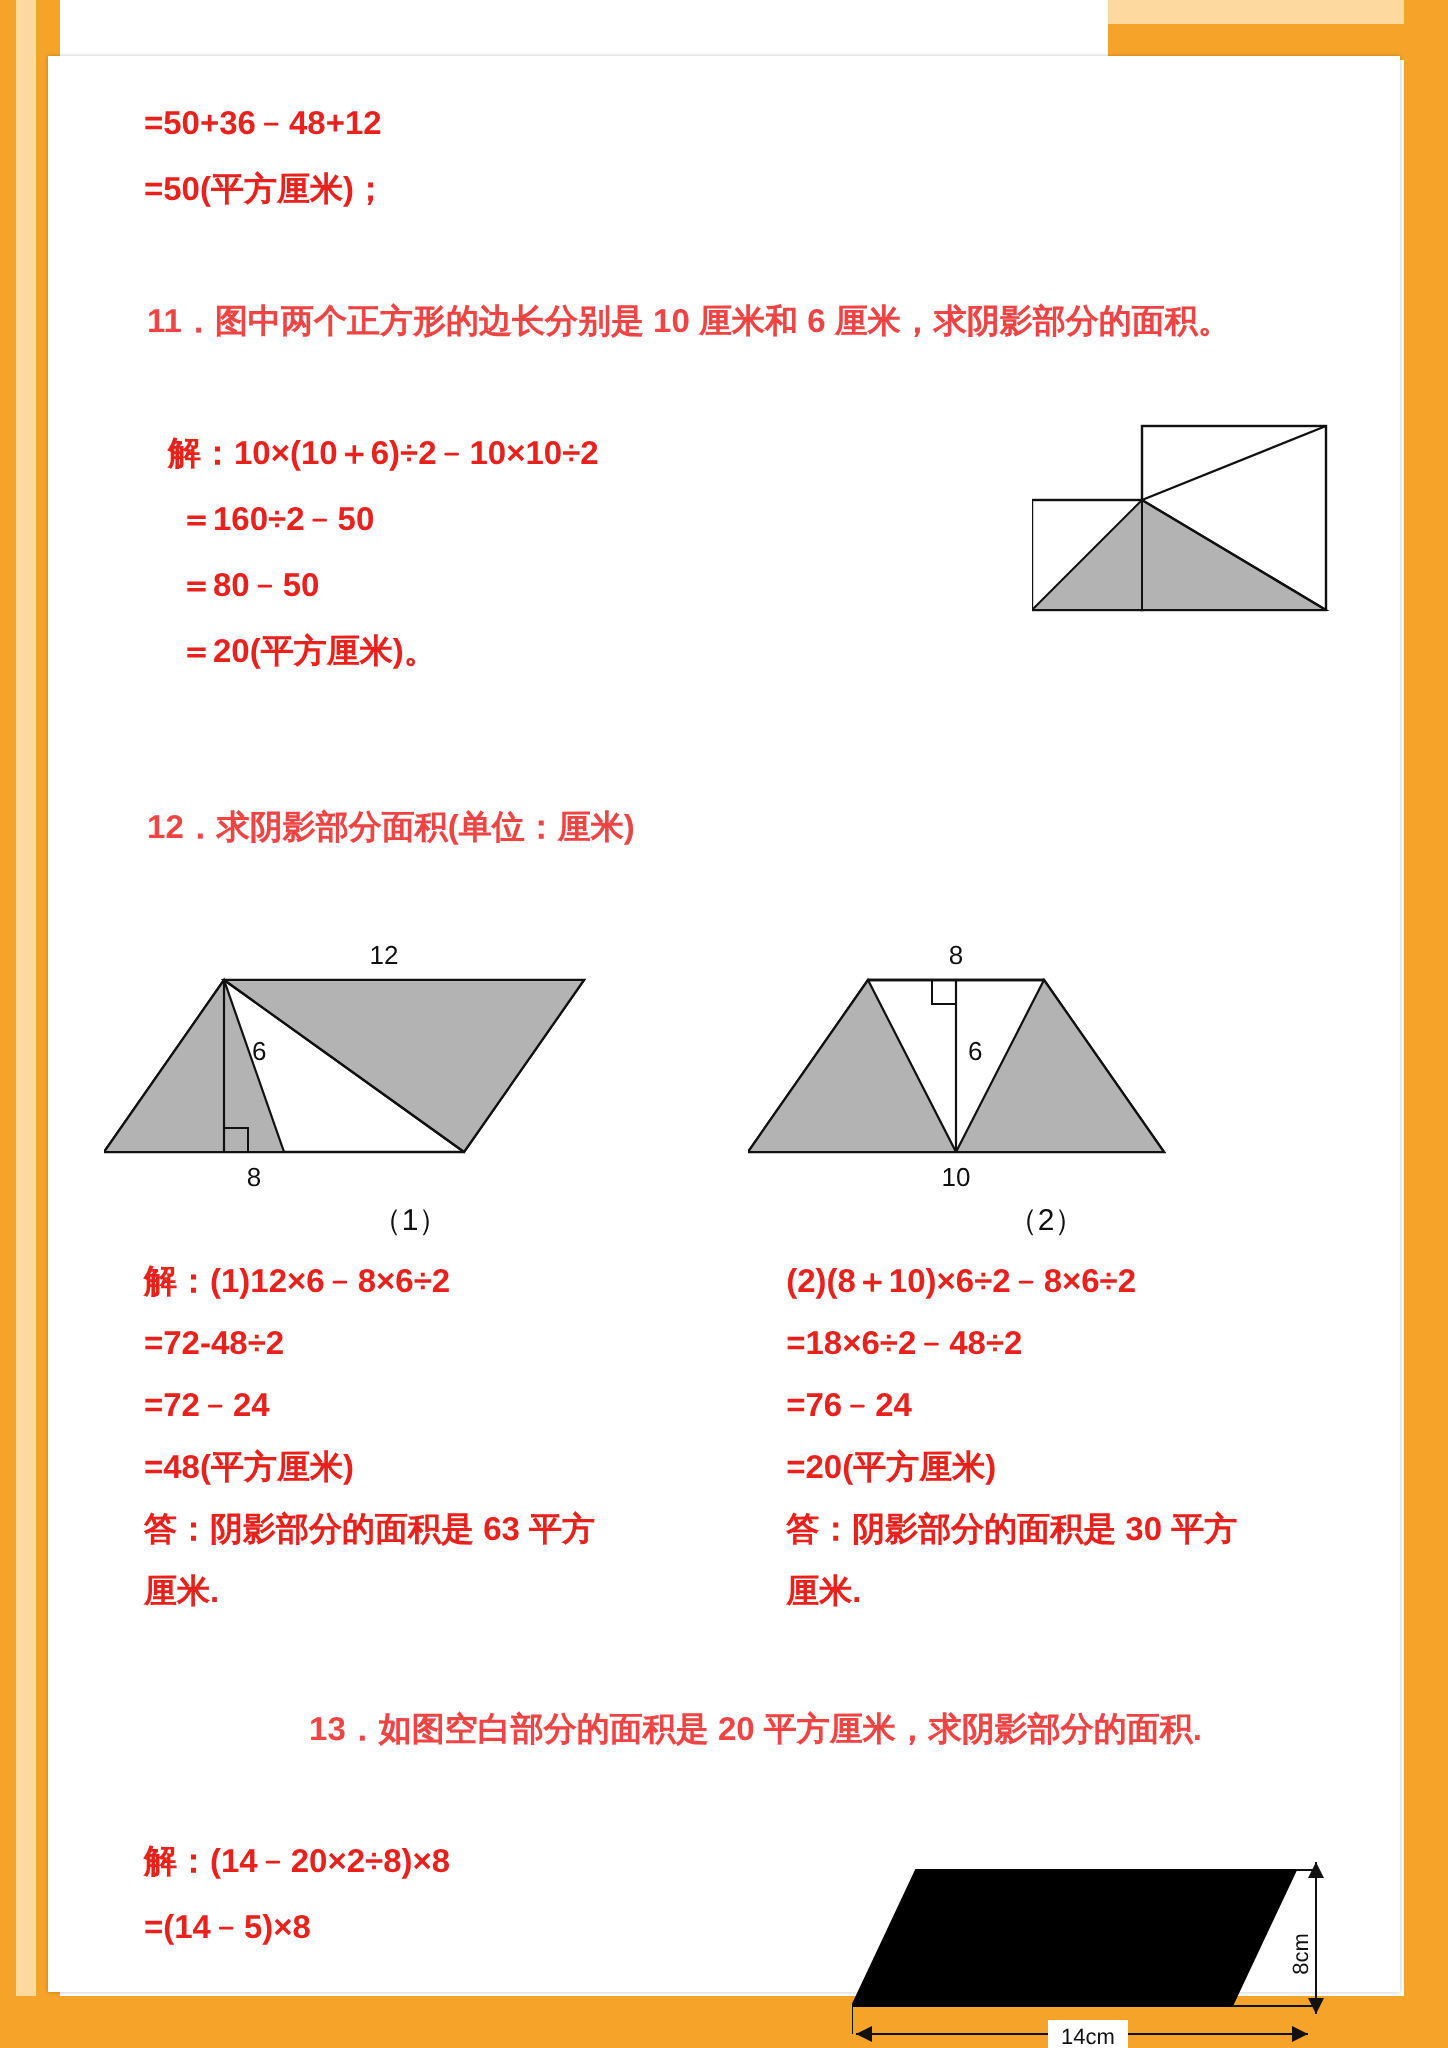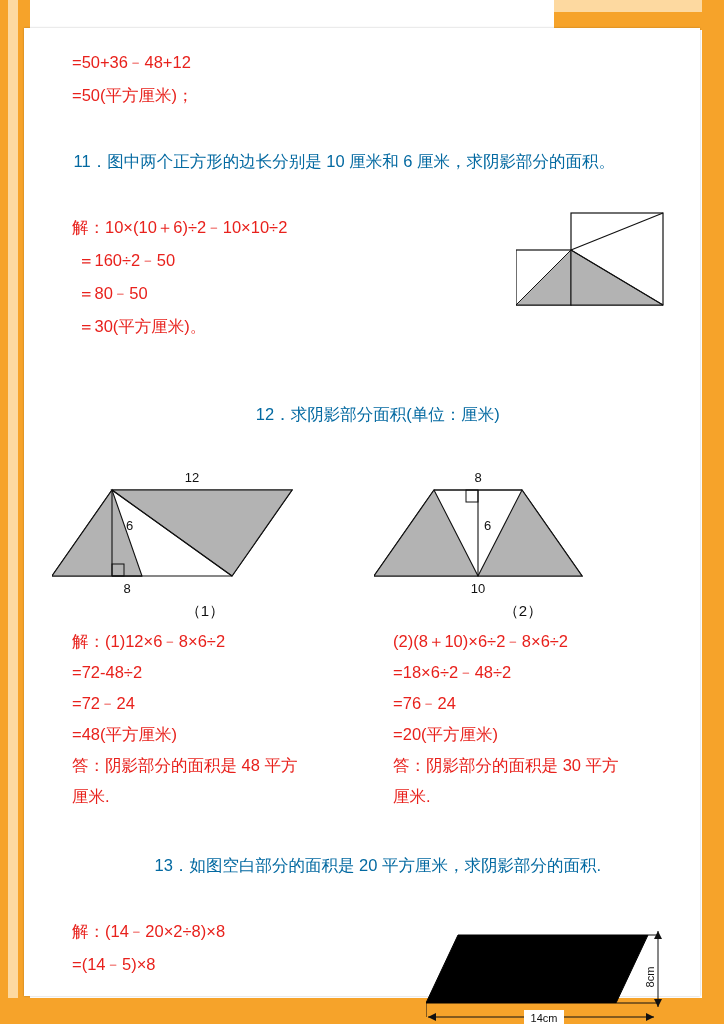--- a/index.html
+++ b/index.html
@@ -78,24 +78,25 @@
     width: 636px;
   }
   .line {
     font-size: 16.5px;
     line-height: 33px;
     color: #111111;
     white-space: pre-wrap;
   }
   .red {
     color: #e8211c;
-    font-weight: normal;
+    font-weight: bold;
   }
   .blk {
-    color: #0369a1;
+    color: #ef4444;
+    font-weight: bold;
   }
   .indent1 { padding-left: 26px; }
 
   .figure-row {
     position: relative;
   }
   .two-col {
     display: flex;
     width: 636px;
   }
@@ -129,43 +130,43 @@
   <div class="content">
 
     <div class="line red indent1">=50+36﹣48+12</div>
     <div class="line red indent1">=50(平方厘米)；</div>
 
     <div class="line blk">
       <span>11．</span><span>图中两个正方形的边长分别是 10 厘米和 6 厘米，求阴影部分的面积。</span>
     </div>
 
     <div class="figure-row" style="height:160px;">
-      <div style="position:absolute; left:26px; top:0; width:330px;">
+      <div style="position:absolute; left:38px; top:0; width:330px;">
         <div class="line red">解：10×(10＋6)÷2﹣10×10÷2</div>
         <div class="line red" style="padding-left:6px;">＝160÷2﹣50</div>
         <div class="line red" style="padding-left:6px;">＝80﹣50</div>
-        <div class="line red" style="padding-left:6px;">＝30(平方厘米)。</div>
+        <div class="line red" style="padding-left:6px;">＝20(平方厘米)。</div>
       </div>
       <div class="fig-abs" style="left:470px; top:-8px;">
         <svg width="170" height="120" viewBox="0 0 170 120">
 
           <rect x="55" y="10" width="92" height="92" fill="#ffffff" stroke="#111" stroke-width="1.2"></rect>
 
           <rect x="0" y="47" width="55" height="55" fill="#ffffff" stroke="#111" stroke-width="1.2"></rect>
 
           <polygon points="0,102 55,47 55,102" fill="#b3b3b3" stroke="#111" stroke-width="1"></polygon>
           <polygon points="55,102 147,102 55,47" fill="#b3b3b3" stroke="#111" stroke-width="1"></polygon>
 
           <line x1="55" y1="47" x2="147" y2="10" stroke="#111" stroke-width="1.2"></line>
           <line x1="55" y1="47" x2="147" y2="102" stroke="#111" stroke-width="1.2"></line>
         </svg>
       </div>
     </div>
 
-    <div class="line blk" style="margin-top:-6px;text-align:center;">
+    <div class="line blk" style="margin-top:-6px;">
       <span>12．</span><span>求阴影部分面积(单位：厘米)</span>
     </div>
 
     <div class="two-col" style="margin-top:4px;">
       <div class="col">
         <svg width="300" height="130" viewBox="0 0 300 130" style="margin-left:6px;">
 
           <polygon points="0,108 60,22 240,22 180,108" fill="#ffffff" stroke="#111" stroke-width="1.2"></polygon>
 
           <polygon points="0,108 60,22 90,108" fill="#b3b3b3" stroke="#111" stroke-width="1.1"></polygon>
@@ -206,21 +207,21 @@
       <div class="col caption">（1）</div>
       <div class="col caption">（2）</div>
     </div>
 
     <div class="two-col" style="margin-top:2px;gap:18px;">
       <div class="col" style="padding-left:26px; width:292px;">
         <div class="line red">解：(1)12×6﹣8×6÷2</div>
         <div class="line red">=72-48÷2</div>
         <div class="line red">=72﹣24</div>
         <div class="line red">=48(平方厘米)</div>
-        <div class="line red">答：阴影部分的面积是 48 平方</div>
+        <div class="line red">答：阴影部分的面积是 63 平方</div>
         <div class="line red">厘米.</div>
       </div>
       <div class="col" style="padding-left:20px; width:298px;">
         <div class="line red">(2)(8＋10)×6÷2﹣8×6÷2</div>
         <div class="line red">=18×6÷2﹣48÷2</div>
         <div class="line red">=76﹣24</div>
         <div class="line red">=20(平方厘米)</div>
         <div class="line red">答：阴影部分的面积是 30 平方</div>
         <div class="line red">厘米.</div>
       </div>

